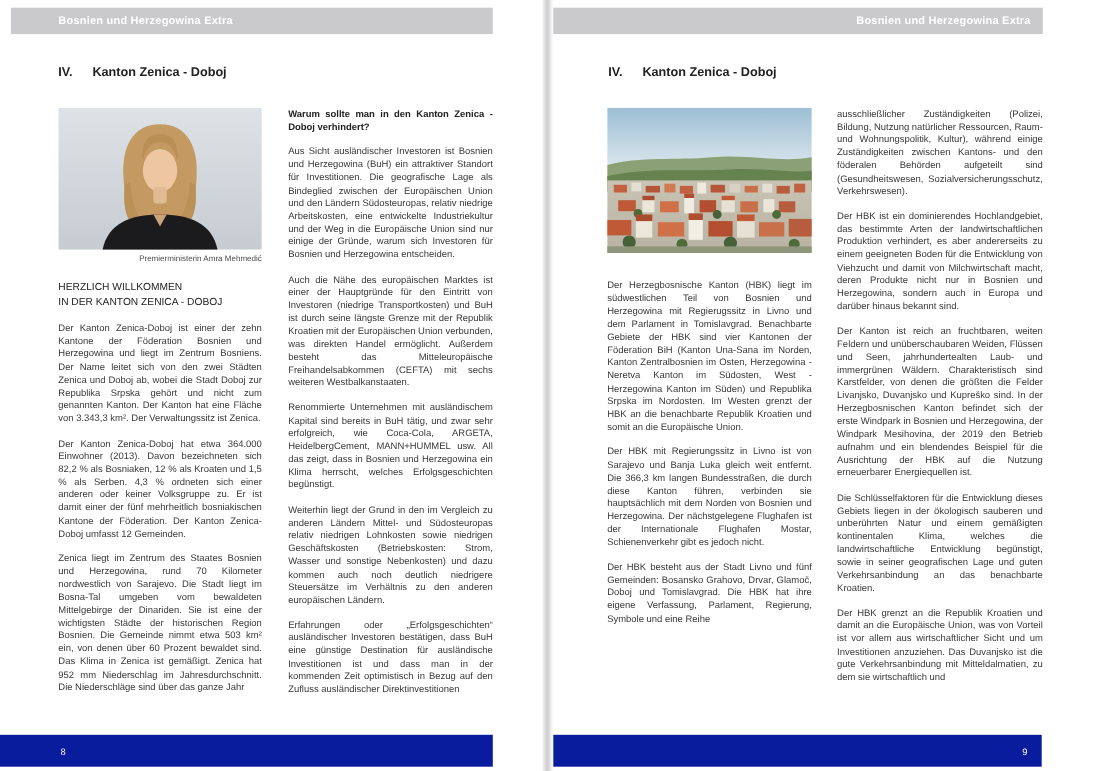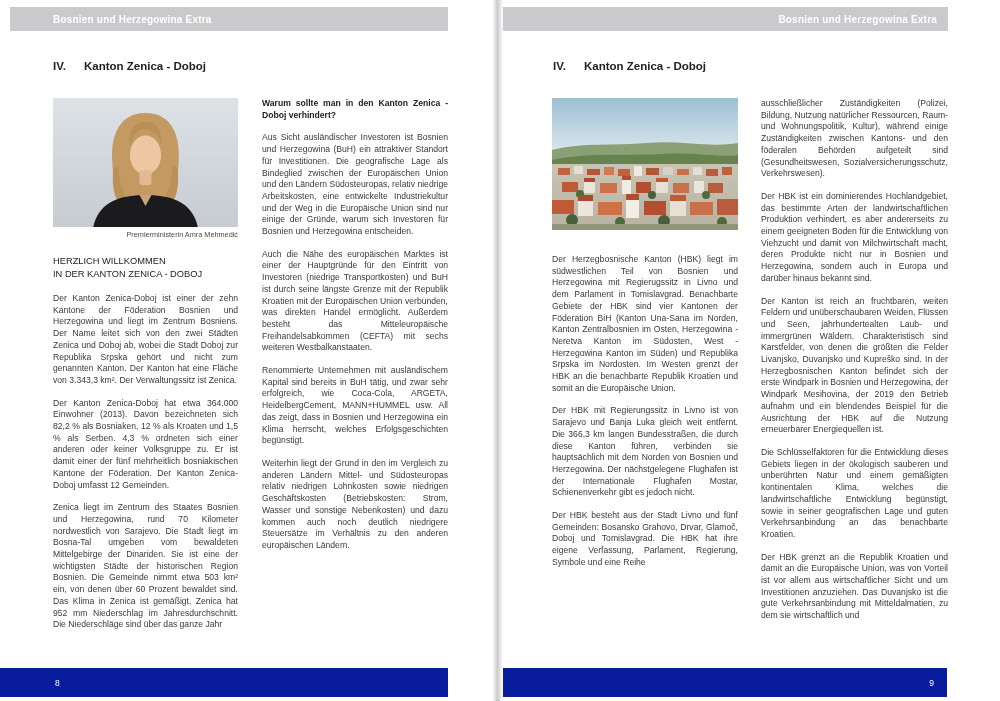--- a/index.html
+++ b/index.html
@@ -106,20 +106,21 @@
     <p>Der Kanton Zenica-Doboj hat etwa 364.000 Einwohner (2013). Davon bezeichneten sich 82,2 % als Bosniaken, 12 % als Kroaten und 1,5 % als Serben. 4,3 % ordneten sich einer anderen oder keiner Volksgruppe zu. Er ist damit einer der fünf mehrheitlich bosniakischen Kantone der Föderation. Der Kanton Zenica-Doboj umfasst 12 Gemeinden.</p>
     <p>Zenica liegt im Zentrum des Staates Bosnien und Herzegowina, rund 70 Kilometer nordwestlich von Sarajevo. Die Stadt liegt im Bosna-Tal umgeben vom bewaldeten Mittelgebirge der Dinariden. Sie ist eine der wichtigsten Städte der historischen Region Bosnien. Die Gemeinde nimmt etwa 503 km² ein, von denen über 60 Prozent bewaldet sind. Das Klima in Zenica ist gemäßigt. Zenica hat 952 mm Niederschlag im Jahresdurchschnitt. Die Niederschläge sind über das ganze Jahr</p>
   </div>
 
   <div class="col l-col2">
     <p class="bold-head">Warum sollte man in den Kanton Zenica - Doboj verhindert?</p>
     <p>Aus Sicht ausländischer Investoren ist Bosnien und Herzegowina (BuH) ein attraktiver Standort für Investitionen. Die geografische Lage als Bindeglied zwischen der Europäischen Union und den Ländern Südosteuropas, relativ niedrige Arbeitskosten, eine entwickelte Industriekultur und der Weg in die Europäische Union sind nur einige der Gründe, warum sich Investoren für Bosnien und Herzegowina entscheiden.</p>
     <p>Auch die Nähe des europäischen Marktes ist einer der Hauptgründe für den Eintritt von Investoren (niedrige Transportkosten) und BuH ist durch seine längste Grenze mit der Republik Kroatien mit der Europäischen Union verbunden, was direkten Handel ermöglicht. Außerdem besteht das Mitteleuropäische Freihandelsabkommen (CEFTA) mit sechs weiteren Westbalkanstaaten.</p>
     <p>Renommierte Unternehmen mit ausländischem Kapital sind bereits in BuH tätig, und zwar sehr erfolgreich, wie Coca-Cola, ARGETA, HeidelbergCement, MANN+HUMMEL usw. All das zeigt, dass in Bosnien und Herzegowina ein Klima herrscht, welches Erfolgsgeschichten begünstigt.</p>
     <p>Weiterhin liegt der Grund in den im Vergleich zu anderen Ländern Mittel- und Südosteuropas relativ niedrigen Lohnkosten sowie niedrigen Geschäftskosten (Betriebskosten: Strom, Wasser und sonstige Nebenkosten) und dazu kommen auch noch deutlich niedrigere Steuersätze im Verhältnis zu den anderen europäischen Ländern.</p>
+    <p>Erfahrungen oder „Erfolgsgeschichten“ ausländischer Investoren bestätigen, dass BuH eine günstige Destination für ausländische Investitionen ist und dass man in der kommenden Zeit optimistisch in Bezug auf den Zufluss ausländischer Direktinvestitionen</p>
   </div>
 
   <div class="footer-bar footer-left">
     <span>8</span>
   </div>
 
   <div class="gutter"></div>
 
   <div class="header-bar header-right">
     <span>Bosnien und Herzegowina Extra</span>

